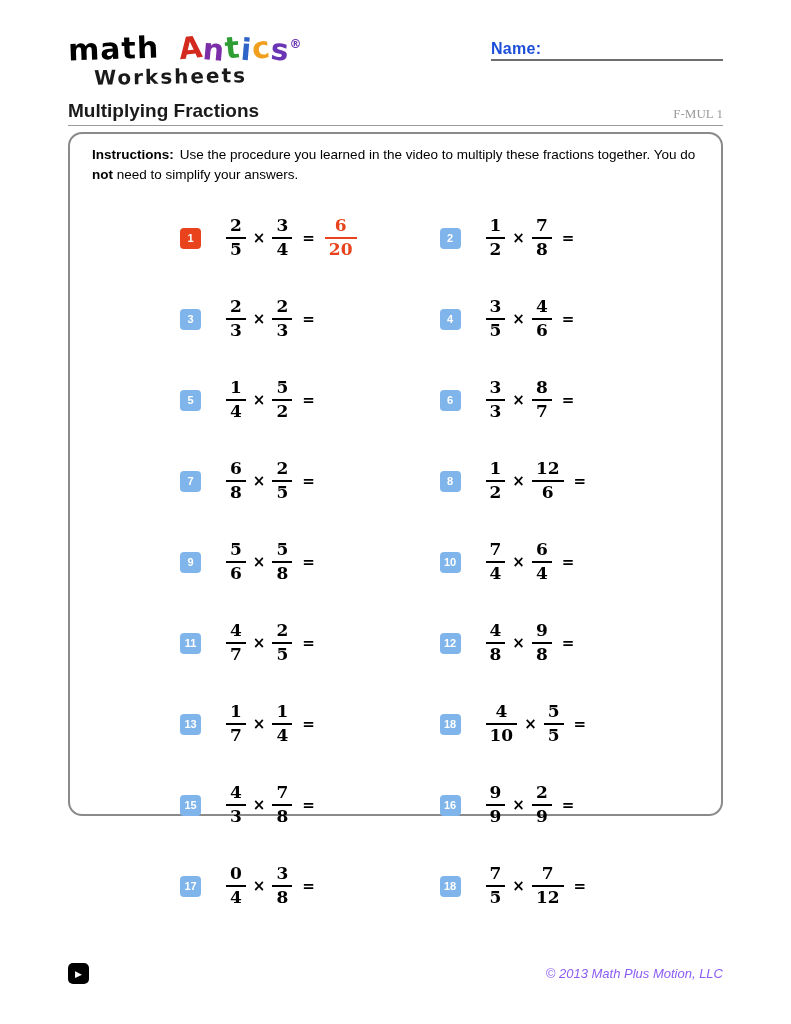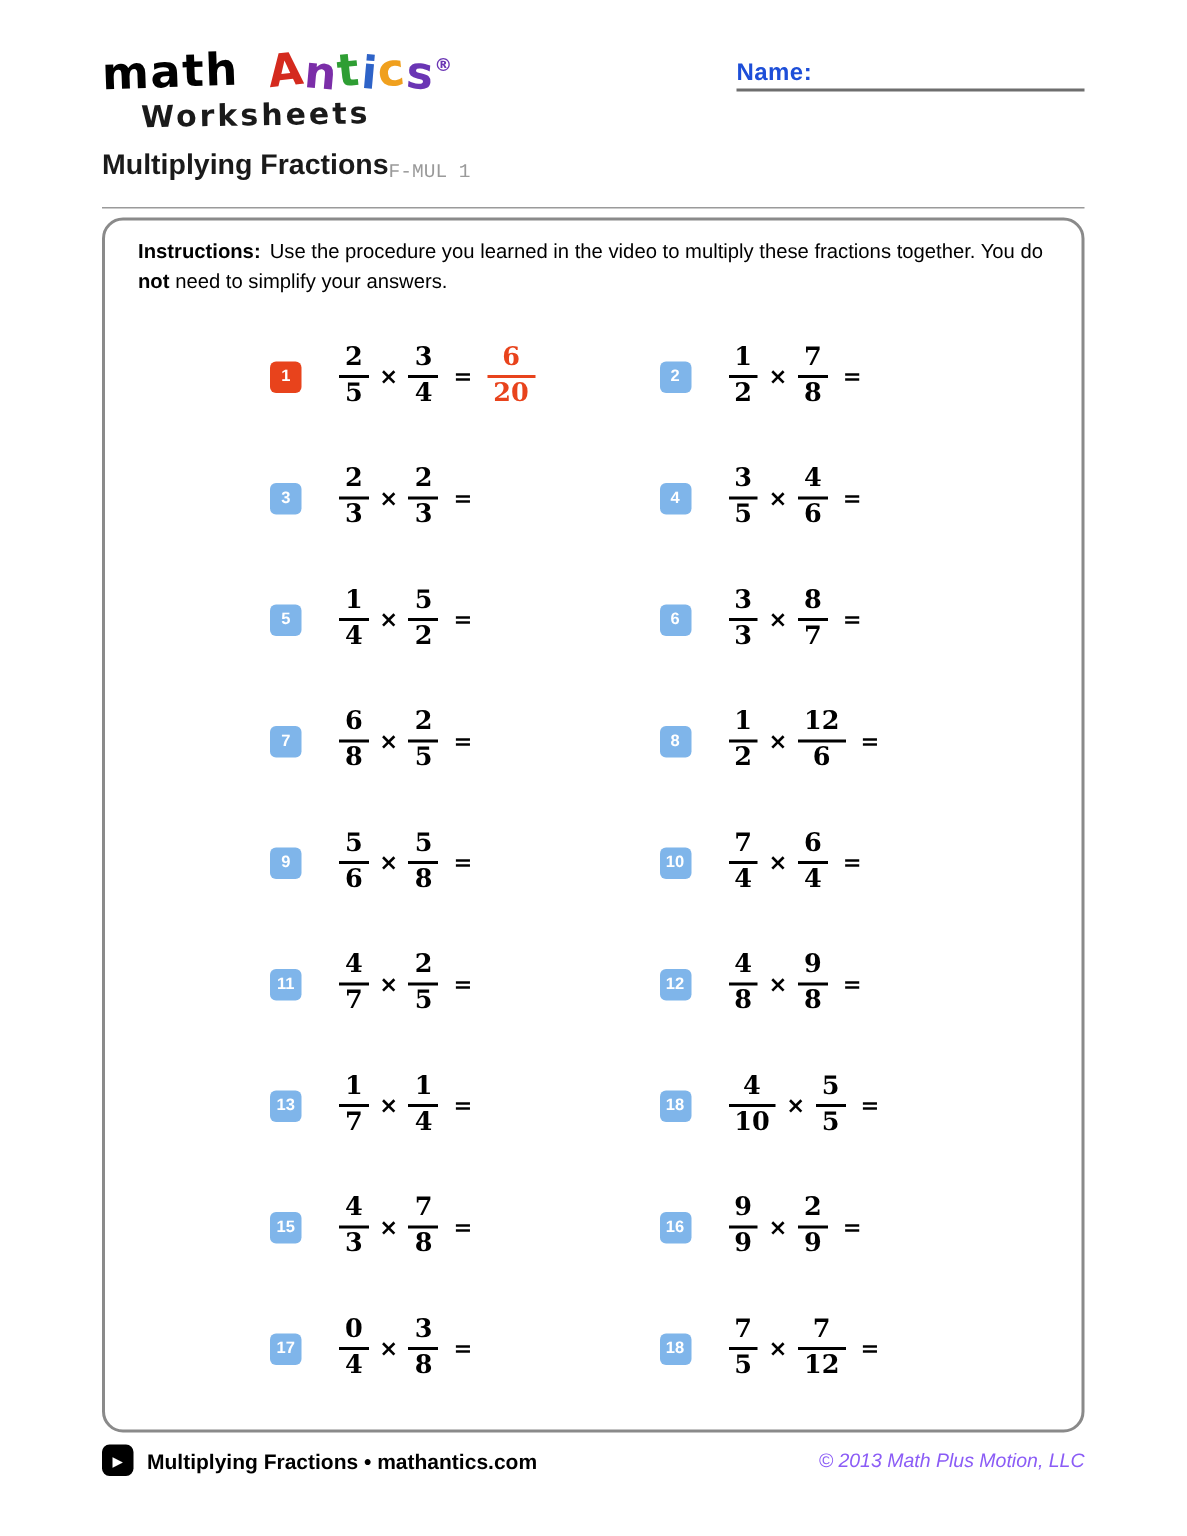--- a/index.html
+++ b/index.html
@@ -25,31 +25,31 @@
   .reg { font-size: 12px; vertical-align: super; }
   .logo-line2 { font-size: 20px; letter-spacing: 2px; margin: 2px 0 0 26px; transform: rotate(-1deg); }
 
   .header-fields { width: 232px; padding-top: 6px; }
   .field-line { border-bottom: 2px solid #6e6e6e; margin-bottom: 13px; padding-bottom: 1px; }
   .field-label { color: #1d4ed8; font-weight: bold; font-size: 16px; letter-spacing: .3px; }
 
   
   .title-bar {
     margin-top: 14px;
-    display: flex; align-items: flex-end;
-    border-bottom: 1px solid #9a9a9a; padding-bottom: 16px;
+    display: flex; justify-content: space-between; align-items: flex-end;
+    border-bottom: 1px solid #9a9a9a; padding-bottom: 3px;
   }
   .page-title { font-size: 19px; font-weight: bold; font-family: "Liberation Sans", sans-serif; }
-  .sheet-code { font-family: Liberation Mono, monospace; color: #9a9a9a; font-size: 13px; }
+  .sheet-code { font-family: Liberation Serif, serif; color: #9a9a9a; font-size: 13px; }
 
   
   .sheet-box {
     margin-top: 6px;
     border: 2px solid #8a8a8a; border-radius: 14px;
-    height: 810px;
+    height: 684px;
     padding: 11px 22px 0 22px;
   }
   .instructions { font-size: 13.5px; line-height: 1.5; color: #000; }
   .instructions b { font-weight: bold; }
   .instr-label { font-weight: bold; margin-right: 6px; }
 
   
   .problems-grid {
     margin-top: 12px;
     padding-left: 88px;
@@ -399,18 +399,17 @@
     </span>
     <span class="op eq">=</span>
 
   </div>
 </div>
   </div>
 
   <div class="footer">
     <div class="footer-left">
       <span class="play-icon">▶</span>
-      <span class="footer-title">Multiplying Fractions • mathantics.com</span>
     </div>
     <div class="copyright">© 2013 Math Plus Motion, LLC</div>
   </div>
 
 </div>
 
 </body></html>

